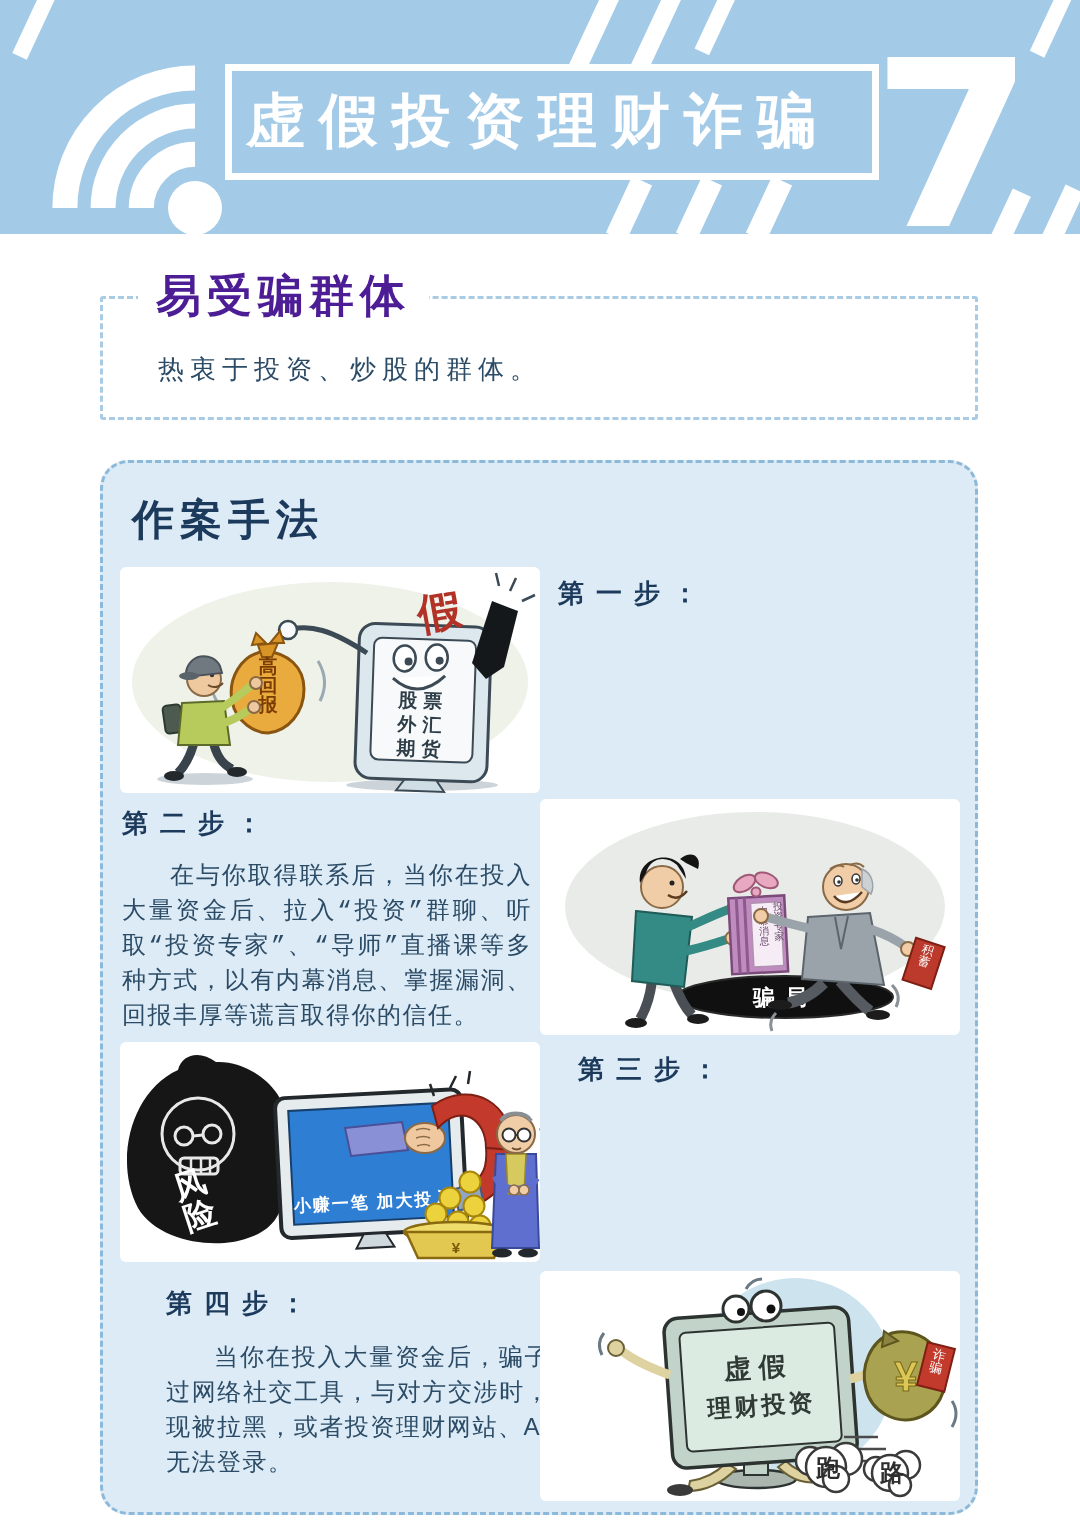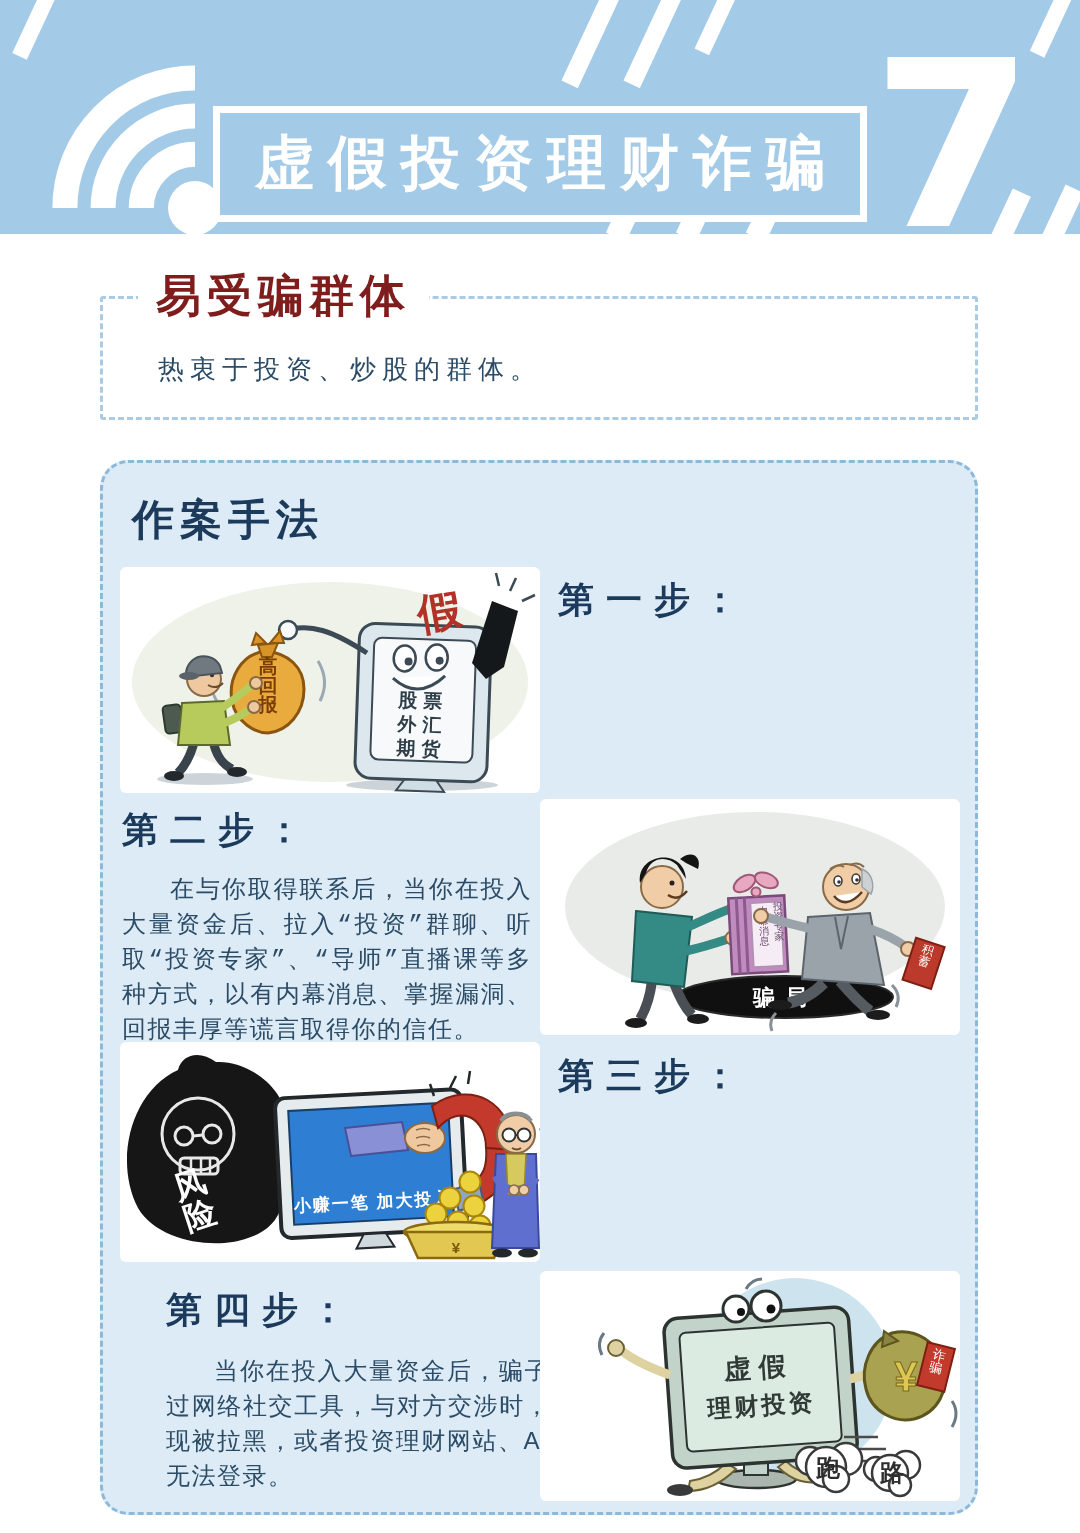--- a/index.html
+++ b/index.html
@@ -2,39 +2,39 @@
 <html><head>
 <meta charset="utf-8">
 <style>
   html,body{margin:0;padding:0;background:#ffffff;}
   .page{position:relative;width:1080px;height:1533px;margin:0 auto;background:#ffffff;overflow:hidden;
         font-family:"Liberation Sans","DejaVu Sans",sans-serif;}
   
   .banner{position:absolute;left:0;top:0;width:1080px;height:234px;background:#a3cbe8;overflow:hidden;}
   .stripe{position:absolute;background:#ffffff;transform:rotate(25deg);}
   .wifi{position:absolute;left:30px;top:28px;z-index:2;}
-  .title-box{position:absolute;left:213px;top:64px;width:654px;height:116px;box-sizing:border-box;
-             border:7px solid #ffffff;background:#a3cbe8;display:flex;align-items:center;justify-content:center;z-index:3;margin-top:42px;}
+  .title-box{position:absolute;left:225px;top:64px;width:654px;height:116px;box-sizing:border-box;
+             border:7px solid #ffffff;background:#a3cbe8;display:flex;align-items:center;justify-content:flex-start;z-index:3;}
   .title-box span{font-size:59px;font-weight:900;color:#ffffff;letter-spacing:14px;padding-left:14px;white-space:nowrap;}
   .seven{position:absolute;left:872px;top:30px;font-size:232px;line-height:1;font-weight:700;color:#ffffff;
          font-family:"DejaVu Sans","Liberation Sans",sans-serif;z-index:2;}
   
   .vul-box{position:absolute;left:100px;top:296px;width:878px;height:124px;box-sizing:border-box;
            border:3px dashed #a9cbe3;border-radius:3px;background:#ffffff;}
   .vul-heading{position:absolute;left:138px;top:266px;background:#ffffff;padding:0 18px;
-               font-size:45px;font-weight:900;color:#7f1d1d;letter-spacing:6px;z-index:2;}
+               font-size:45px;font-weight:900;color:#4c1d95;letter-spacing:6px;z-index:2;}
   .vul-body{position:absolute;left:136px;top:352px;font-size:26px;color:#2b4b66;letter-spacing:6px;margin-left:22px;}
   
   .methods-box{position:absolute;left:100px;top:460px;width:878px;height:1055px;box-sizing:border-box;
                background:#dcebf5;border:3px dashed #8cb9da;border-radius:28px;}
   .methods-heading{position:absolute;left:132px;top:492px;font-size:42px;font-weight:700;color:#1c3a5c;letter-spacing:6px;text-align:center;}
   .card{position:absolute;background:#ffffff;border-radius:6px;overflow:hidden;}
   .card svg{display:block;width:100%;height:100%;}
   .step{position:absolute;}
-  .step h3{margin:0 0 18px 0;font-size:36px;font-weight:900;color:#1c3a5c;letter-spacing:12px;}
+  .step h3{margin:0 0 18px 0;font-size:26px;font-weight:900;color:#1c3a5c;letter-spacing:12px;}
   .step p{margin:0;font-size:24px;line-height:35px;color:#2b4b66;letter-spacing:1.5px;
           text-align:justify;text-indent:2em;}
 </style>
 </head>
 <body>
 
 <div class="page">
 
   <div class="banner">
 
@@ -201,21 +201,21 @@
         <ellipse cx="316" cy="80" rx="4" ry="5" fill="#ffffff" stroke="#333333" stroke-width="1.5"></ellipse>
         <circle cx="317" cy="81" r="1.8" fill="#333333"></circle>
         <path d="M294 97 Q306 111 322 93" stroke="#5a3a20" stroke-width="2.5" fill="#ffffff"></path>
         <path d="M290 70 q8 -6 14 -2 M310 66 q8 -4 14 2" stroke="#8a6a46" stroke-width="2" fill="none"></path>
         <path d="M352 186 q10 10 4 22" stroke="#8a9298" stroke-width="3" fill="none"></path>
         <path d="M236 214 q-8 8 -4 18" stroke="#8a9298" stroke-width="3" fill="none"></path>
       </g>
     </svg>
   </div>
 
-  <div class="step" style="left:558px;top:1052px;width:406px;">
+  <div class="step" style="left:578px;top:1052px;width:406px;">
     <h3>第三步：</h3>
   </div>
 
   <div class="card" style="left:120px;top:1042px;width:420px;height:220px;">
     <svg viewBox="0 0 420 220">
 
       <g>
         <path d="M58 28 C10 50 -6 120 18 166 C38 200 96 208 128 196 C160 186 170 160 160 120 C178 120 182 96 166 84 C170 50 130 18 96 20 C80 8 62 12 58 28 Z" fill="#161616"></path>
         <circle cx="78" cy="92" r="36" fill="none" stroke="#e8e8e8" stroke-width="3"></circle>
         <circle cx="64" cy="94" r="9" fill="none" stroke="#e8e8e8" stroke-width="3"></circle>

